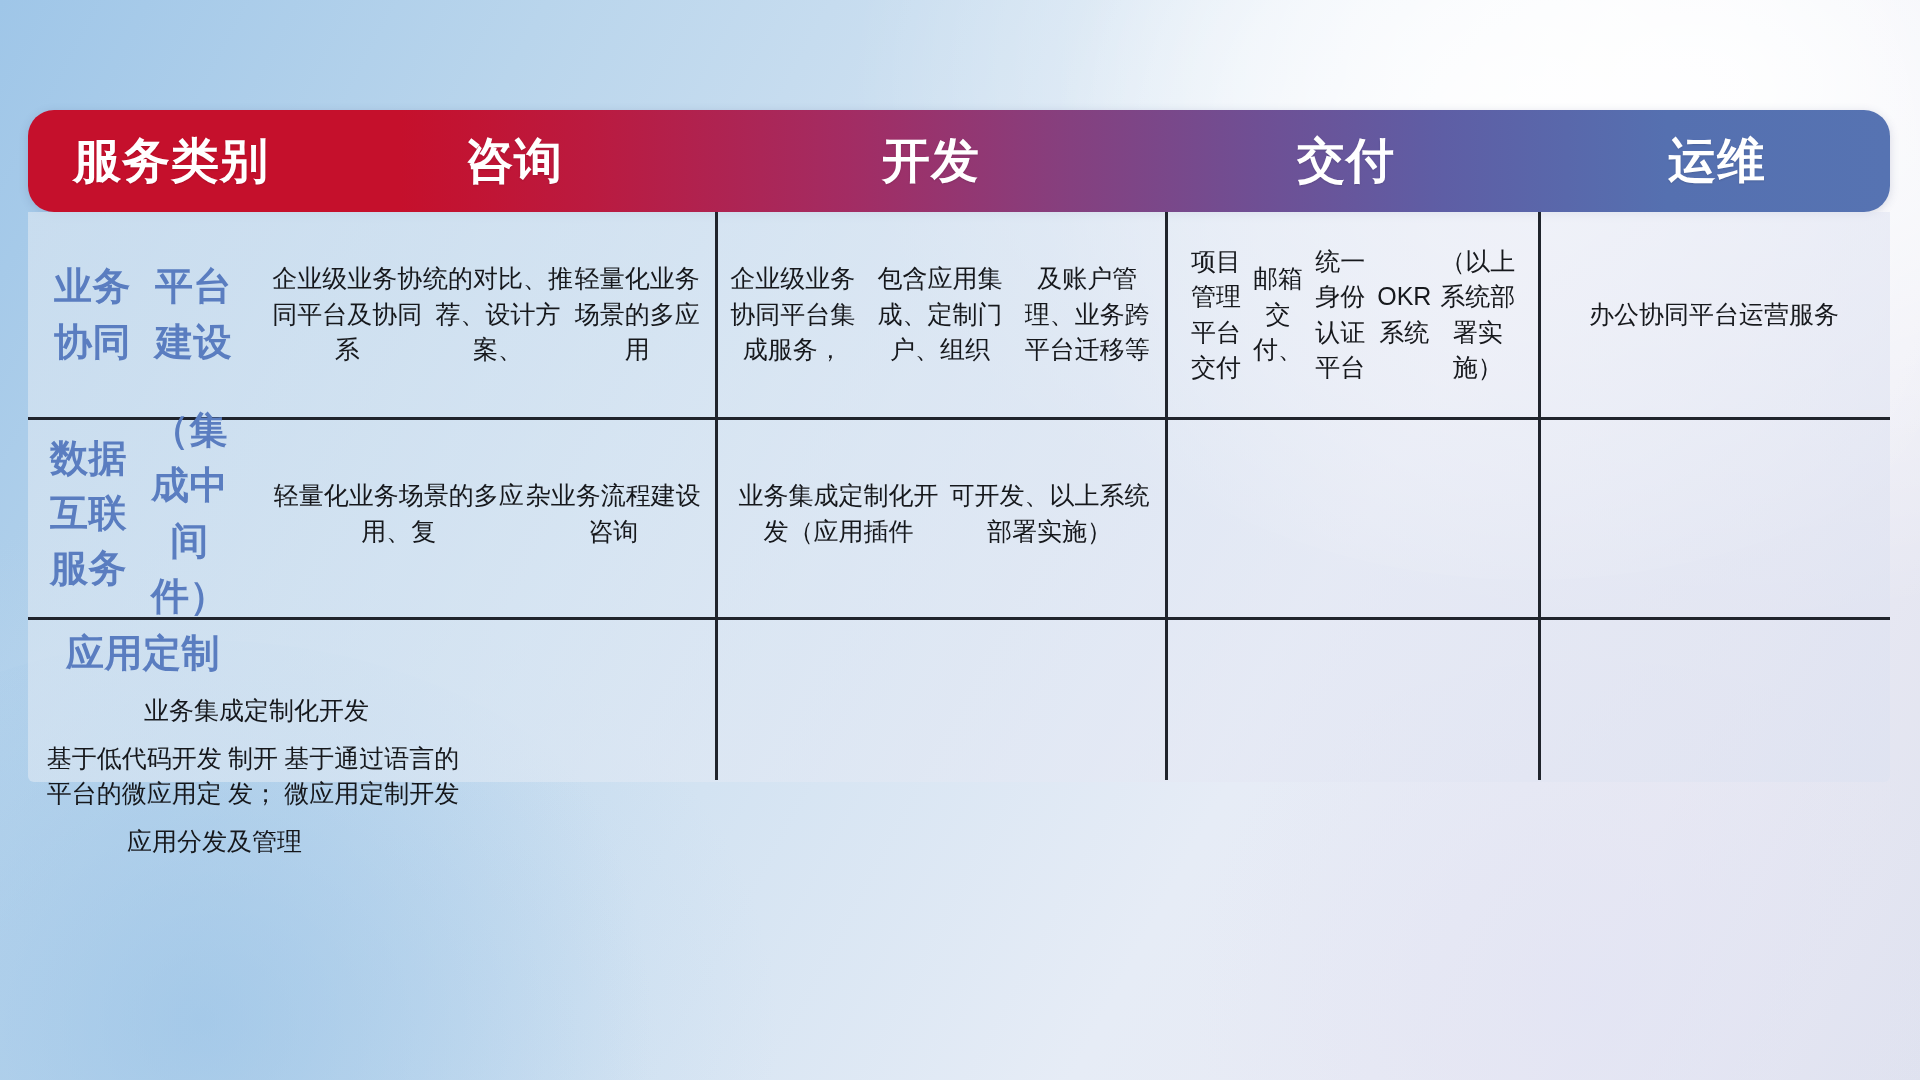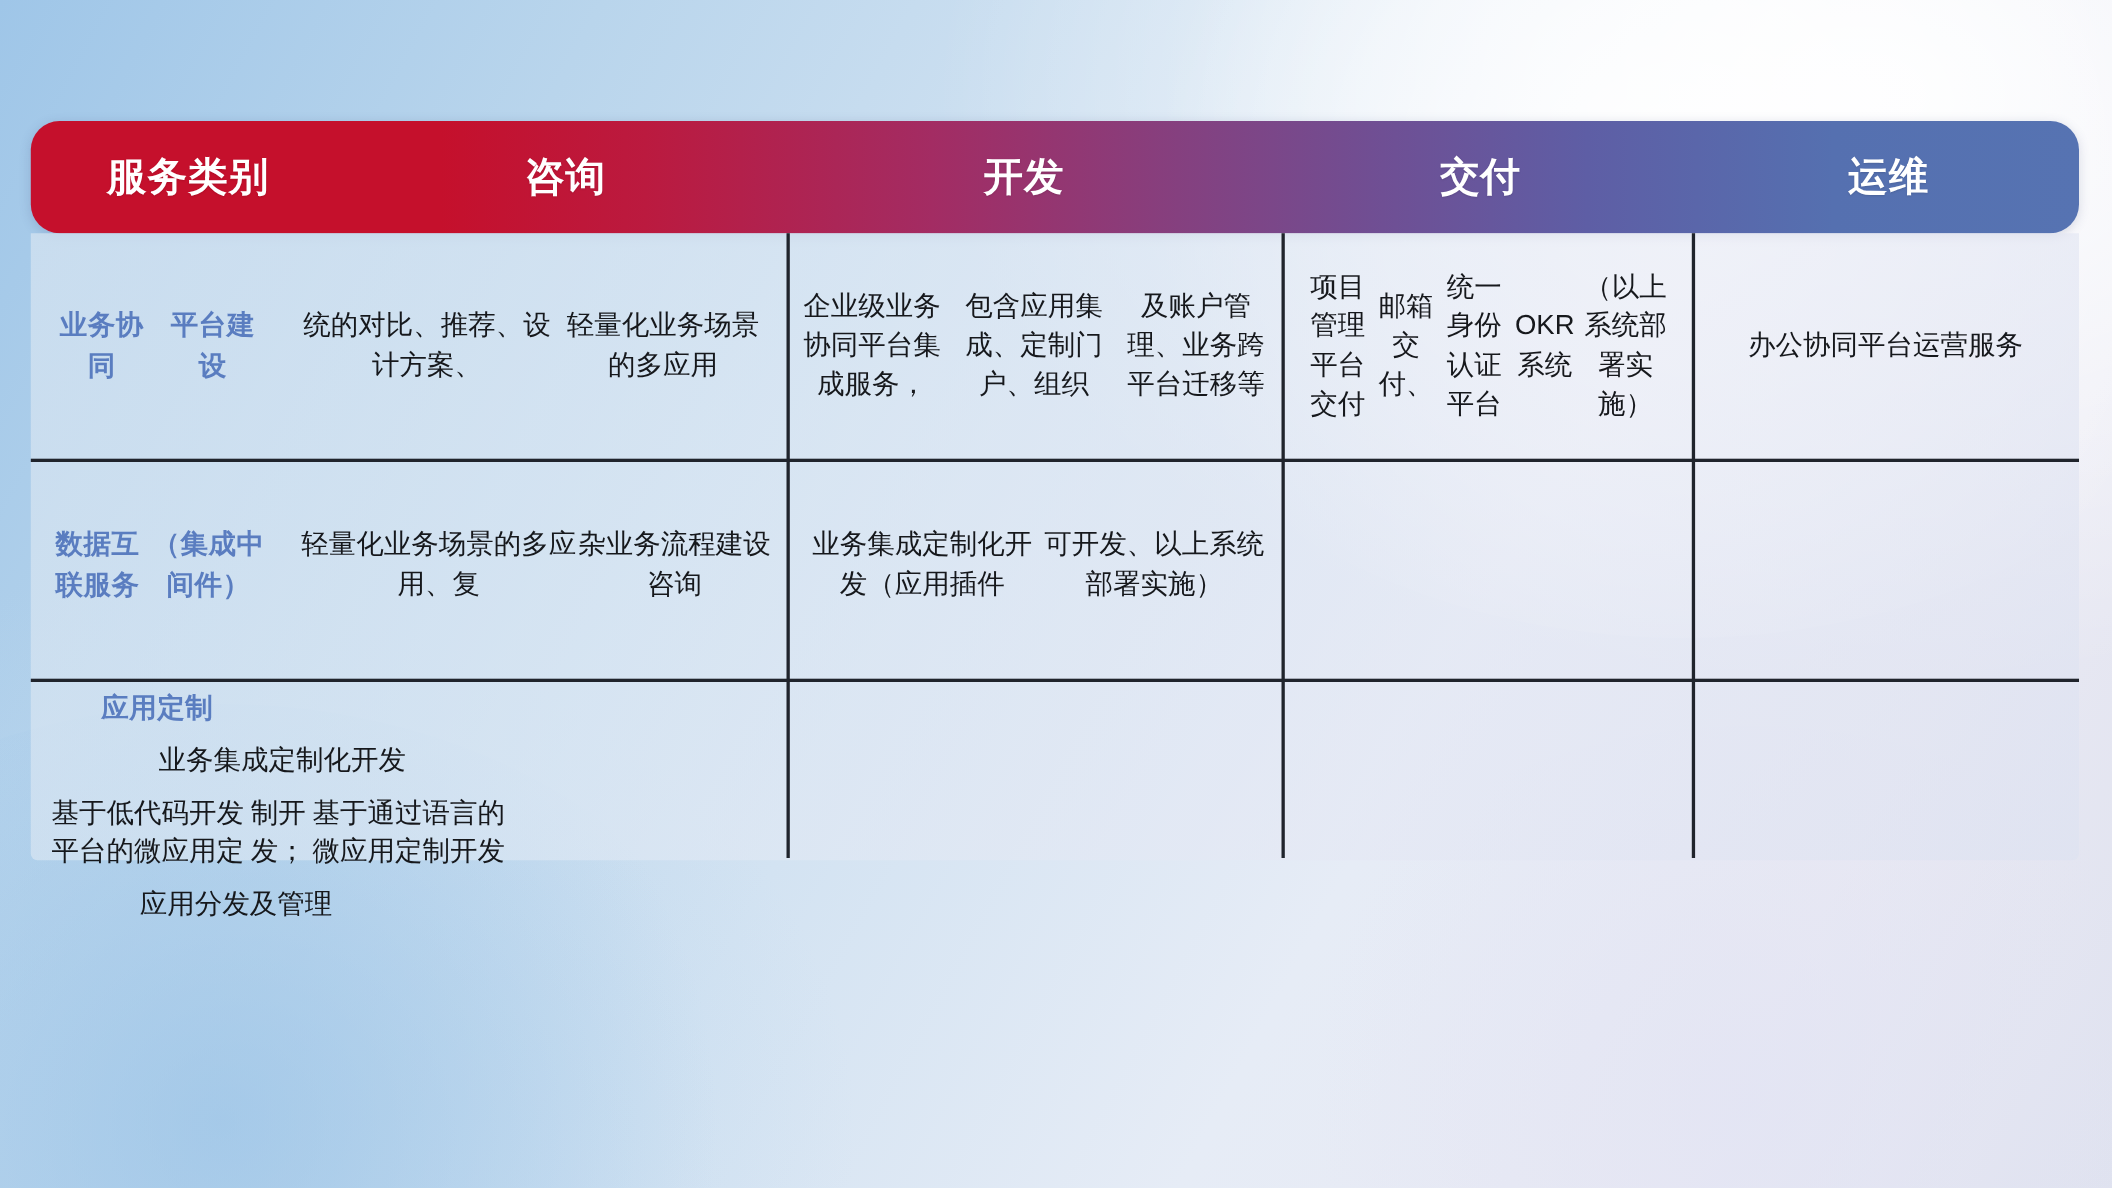--- a/index.html
+++ b/index.html
@@ -31,21 +31,21 @@
   .thead {
     position:absolute; left:0; top:0; width:100%; height:102px;
     border-radius:26px;
     background:linear-gradient(90deg,
         #c5102c 0%, #c5102c 20%, #bb1a3f 30%, #a32c63 44%,
         #85407f 56%, #6f4f94 66%, #5e5ea5 76%, #5570b0 88%, #5673b2 100%);
     display:flex; align-items:center;
     box-shadow:0 2px 10px rgba(60,70,120,0.18);
   }
   .th {
-    color:#ffffff; font-size:36px; font-weight:bold;
+    color:#ffffff; font-size:48px; font-weight:bold;
     text-align:center; letter-spacing:1px;
     text-shadow:0 1px 2px rgba(0,0,0,0.12);
   }
 
   
   .tbody {
     position:absolute; left:0; top:102px; width:100%; height:570px;
     background:linear-gradient(125deg, rgba(214,228,241,0.72) 0%, rgba(223,233,244,0.62) 35%, rgba(229,232,244,0.60) 68%, rgba(221,226,241,0.66) 100%);
     border-bottom-left-radius:6px; border-bottom-right-radius:6px;
   }
@@ -58,21 +58,21 @@
   .vdiv {
     position:absolute; width:3px; background:#20242c;
   }
 
   .td {
     display:flex; align-items:center; justify-content:center;
     text-align:center; padding:6px 14px;
     color:#16181c; font-size:25px; line-height:1.42;
   }
   .td-label {
-    color:#5a7dc0; font-weight:bold; font-size:25px; line-height:1.45;
+    color:#5a7dc0; font-weight:bold; font-size:38px; line-height:1.45;
     letter-spacing:0.5px;
   }
   .td p { margin:0; }
 </style>
 </head>
 <body>
 
 <div class="bloom bloom-tr"></div>
 <div class="bloom bloom-bl"></div>
 <div class="bloom bloom-br"></div>
@@ -92,20 +92,21 @@
     <div class="vdiv" style="left:687px;  top:0px;  height:568px;"></div>
     <div class="vdiv" style="left:1137px; top:0px;  height:568px;"></div>
     <div class="vdiv" style="left:1510px; top:0px;  height:568px;"></div>
 
     <div class="trow" style="top:0px; height:205px;">
       <div class="td td-label" style="width:230px;">
           <p>业务协同</p>
           <p>平台建设</p>
         </div>
       <div class="td" style="width:457px;">
+          <p>企业级业务协同平台及协同系</p>
           <p>统的对比、推荐、设计方案、</p>
           <p>轻量化业务场景的多应用</p>
         </div>
       <div class="td" style="width:450px;gap:20px;">
           <p>企业级业务协同平台集成服务，</p>
           <p>包含应用集成、定制门户、组织</p>
           <p>及账户管理、业务跨平台迁移等</p>
         </div>
       <div class="td" style="width:373px;">
           <p>项目管理平台交付</p>

